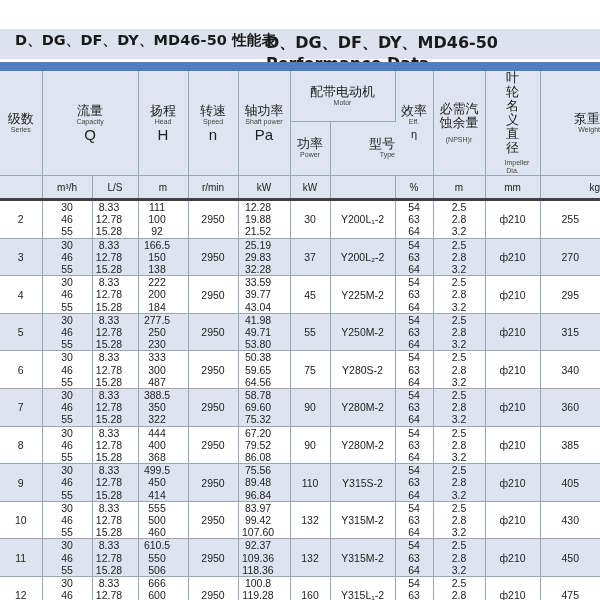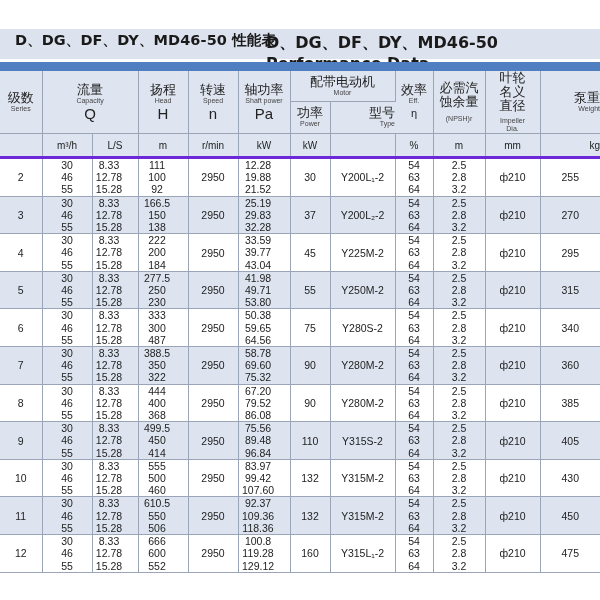--- a/index.html
+++ b/index.html
@@ -8,21 +8,21 @@
   .title-cn { position:absolute; left:15px; top:2px; font-size:14.5px; font-weight:bold; color:#1a1a1a; font-family:"DejaVu Sans", sans-serif; letter-spacing:0.1px; }
   .title-en { position:absolute; left:266px; top:4px; font-size:16px; font-weight:bold; color:#1a1a1a; font-family:"DejaVu Sans", sans-serif; }
   .blue-band { position:absolute; left:0; top:62px; width:600px; height:9px; background:#4f7fc1; }
   table { position:absolute; left:0; top:71px; border-collapse:collapse; table-layout:fixed; width:600px; }
   td, th { padding:0; text-align:center; vertical-align:middle; font-weight:normal; }
   thead th { background:#dfe5f0; color:#222; border-right:1px solid #9aa6b8; border-bottom:1px solid #9aa6b8; }
   thead th:last-child { border-right:none;text-align:right; }
   .cn { font-family:"DejaVu Sans", sans-serif; font-size:13px; line-height:14px; display:block; }
   .en { font-size:7px; line-height:8px; color:#444; display:block; }
   .sym { font-size:15px; line-height:17px; display:block; }
-  .unit-row th { height:22px; font-size:10px; border-bottom:3px solid #6d28d9; }
+  .unit-row th { height:22px; font-size:10px; border-bottom:3px solid #404040; }
   tbody td { font-size:10.5px; line-height:12px; border-right:1px solid #9aa6b8; border-bottom:1px solid #9aa6b8; }
   tbody td:last-child { border-right:none; }
   tbody tr.shade td { background:#dde4f0; }
   .triple { display:flex; flex-direction:column; align-items:center; line-height:12.2px; }
   .triple.right { align-items:center; padding-right:12px; }
 </style>
 </head>
 <body>
 
 <div class="title-bar">
@@ -78,21 +78,21 @@
       </th>
       <th rowspan="2">
         <span class="cn">效率</span>
           <span class="en">Eff.</span>
           <span class="sym" style="font-size:11px">η</span>
       </th>
       <th rowspan="2" style="padding:0 4px">
         <span class="cn">必需汽蚀余量</span>
           <span class="en" style="margin-top:6px">(NPSH)r</span>
       </th>
-      <th rowspan="2" style="padding:0 12px">
+      <th rowspan="2" style="padding:0 19px">
         <span class="cn">叶轮名义直径</span>
           <span class="en" style="margin-top:4px">Impeller Dia.</span>
       </th>
       <th rowspan="2">
         <span class="cn">泵重</span>
           <span class="en">Weight</span>
       </th>
     </tr>
     <tr style="height:30px">
       <th>

